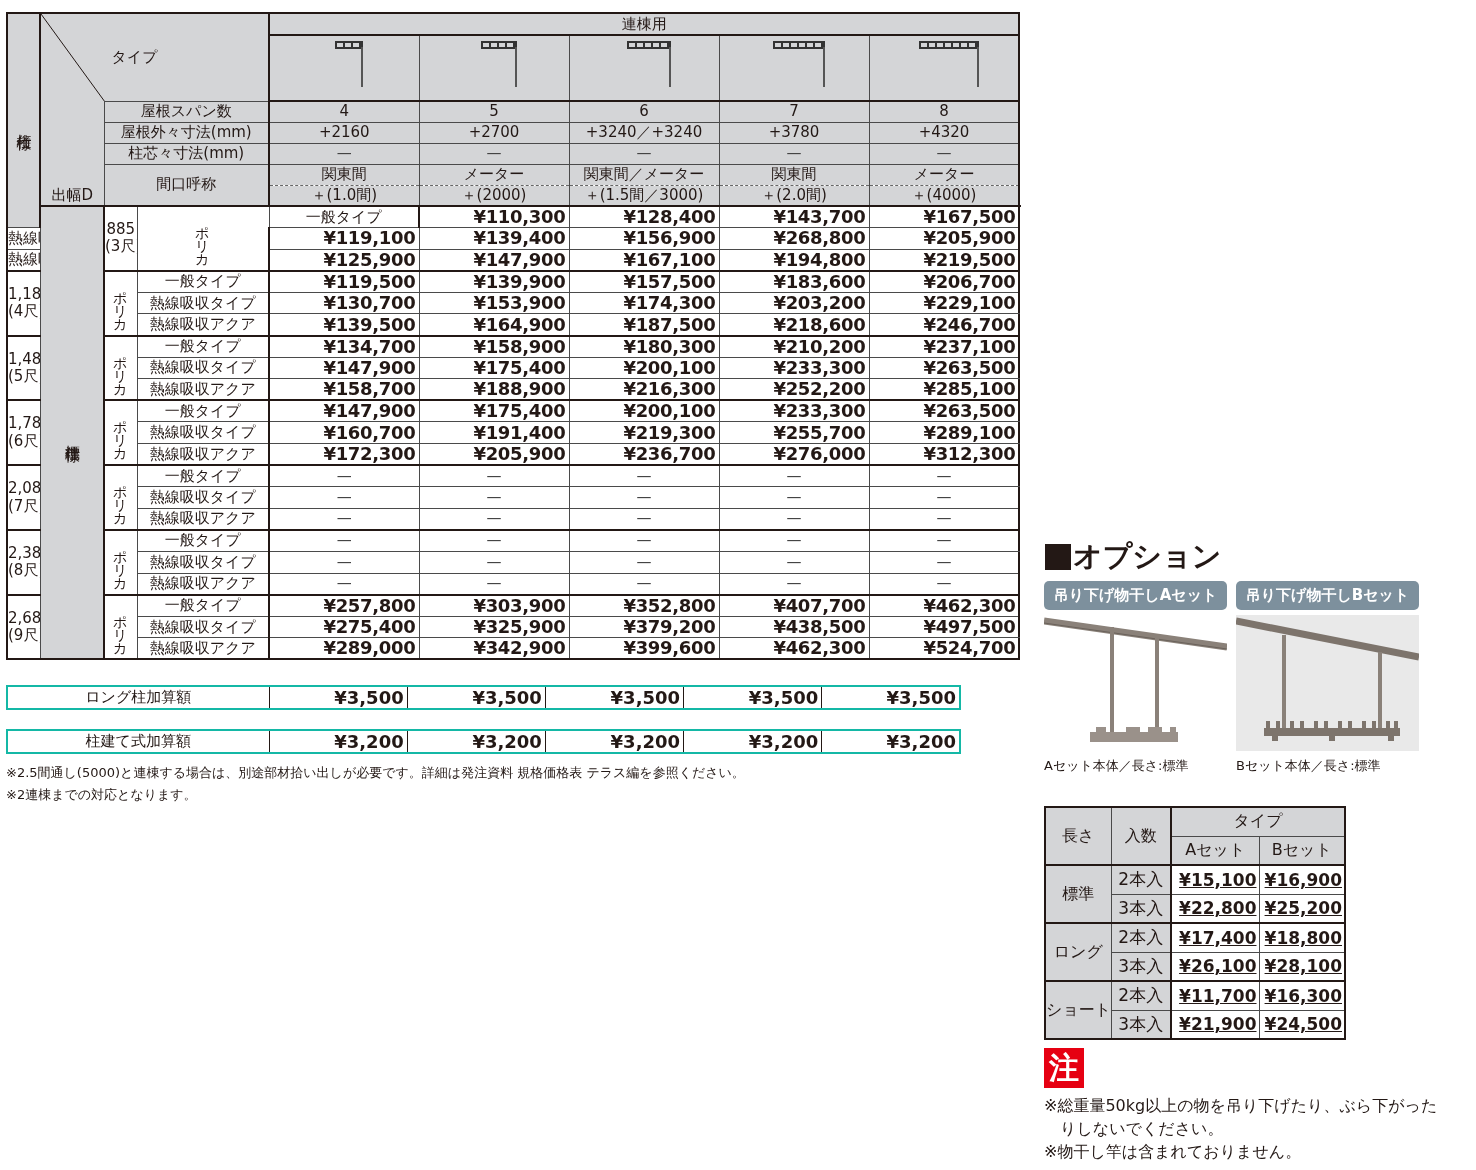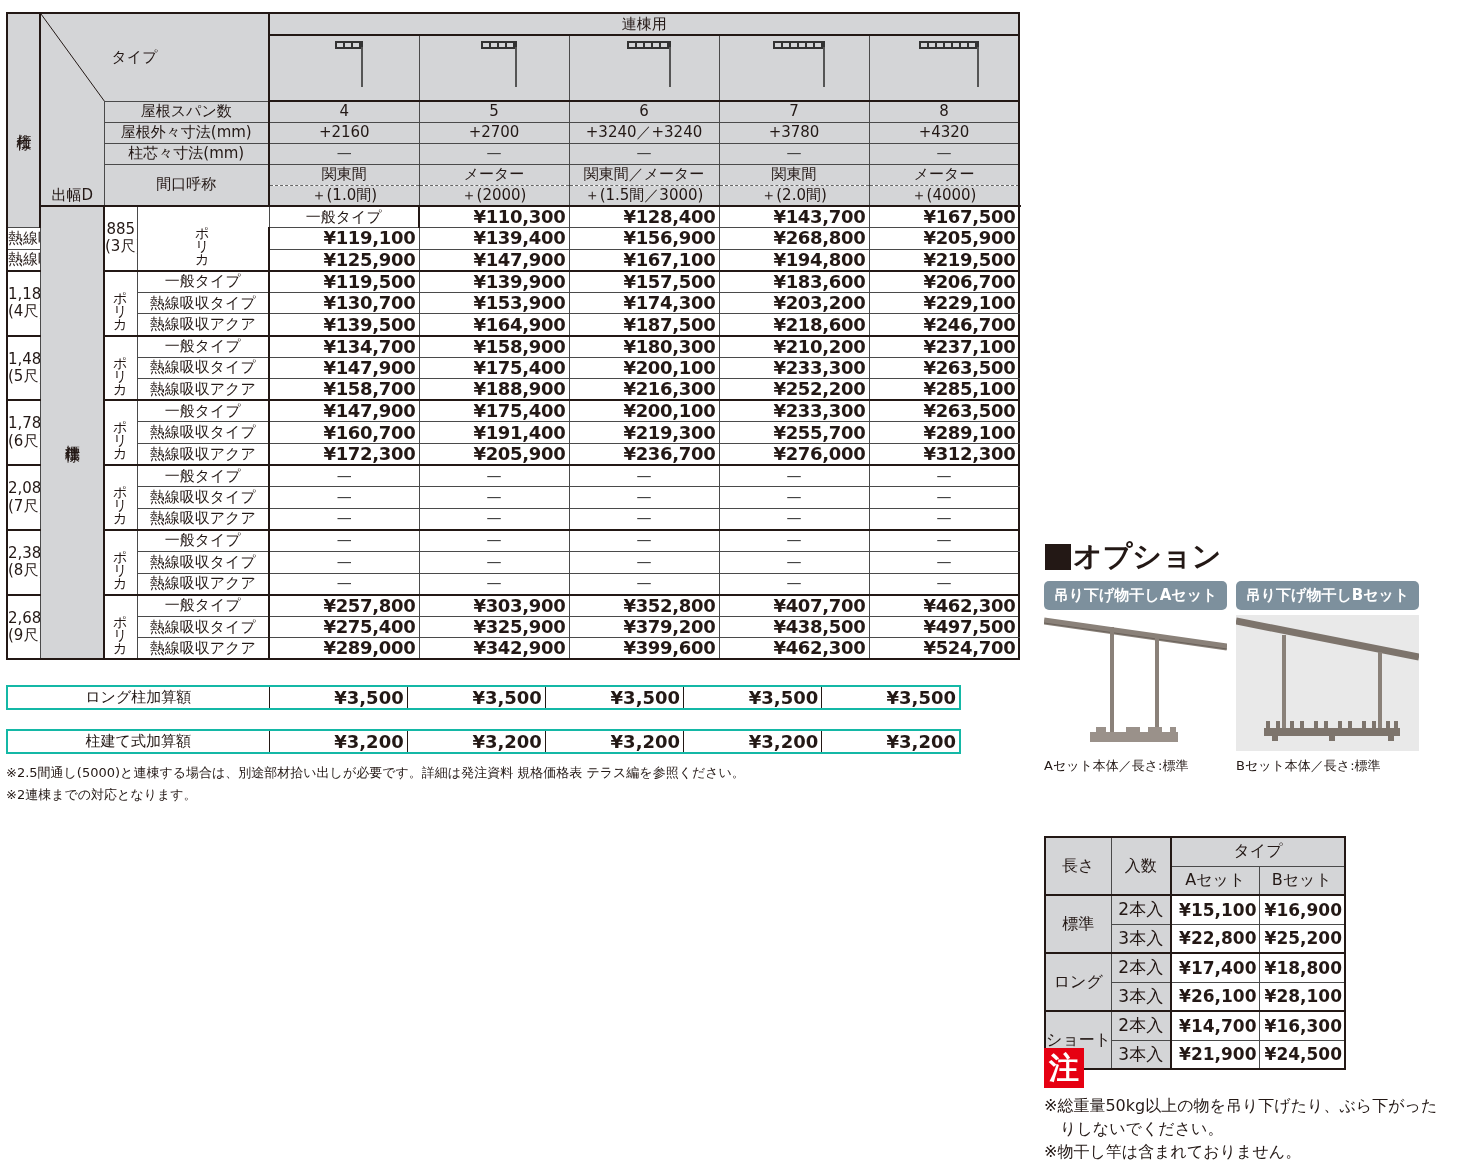--- a/index.html
+++ b/index.html
@@ -62,27 +62,27 @@
   #opt-b { left: 1236px; }
   .opt-label { height: 29px; border-radius: 5px; background: #7d909d; color: #fff; font-size: 15px; font-weight: bold;
     display: flex; align-items: center; justify-content: center; }
   .opt-photo { margin-top: 5px; height: 136px; position: relative; overflow: hidden; }
   #opt-a .opt-photo { background: #ffffff; }
   #opt-b .opt-photo { background: #e9e9e9; }
   .opt-caption { margin-top: 6px; font-size: 13px; white-space: nowrap; }
 
   
   #opt-table {
-    position: absolute; left: 1044px; top: 836px;
+    position: absolute; left: 1044px; top: 806px;
     border-collapse: collapse; table-layout: fixed; width: 300px;
     border: 2px solid #231815;
   }
   #opt-table td { border: 1px solid #4a4a4a; font-size: 16px; text-align: center; vertical-align: middle; height: 29px; padding: 0; white-space: nowrap; }
   #opt-table .g { background: #d4d5d7; }
-  #opt-table .w { background: #fff; }
+  #opt-table .w { background: #fff; text-decoration: underline; }
   #opt-table .price { font-weight: bold; font-size: 17px; text-align: right; padding-right: 2px; }
   #opt-table .thick-t td { border-top: 2px solid #231815; }
   #opt-table .thick-l { border-left: 2px solid #231815; }
 
   #caution-badge { position: absolute; left: 1044px; top: 1048px; width: 40px; height: 40px; background: #e60012; color: #fff;
     font-size: 30px; font-weight: bold; display: flex; align-items: center; justify-content: center; }
   .caution-line { position: absolute; left: 1044px; font-size: 16px; white-space: nowrap; }
   #caution1 { top: 1096px; }
   #caution2 { top: 1119px; left: 1060px; }
   #caution3 { top: 1142px; }
@@ -490,21 +490,21 @@
         <td class="w price">¥18,800</td>
       </tr>
       <tr>
         <td class="g" style="font-size:17px;">3本入</td>
         <td class="w price thick-l">¥26,100</td>
         <td class="w price">¥28,100</td>
       </tr>
       <tr class="thick-t">
         <td class="g" rowspan="2">ショート</td>
         <td class="g" style="font-size:17px;">2本入</td>
-        <td class="w price thick-l">¥14,700</td>
+        <td class="w price thick-l">¥11,700</td>
         <td class="w price">¥16,300</td>
       </tr>
       <tr>
         <td class="g" style="font-size:17px;">3本入</td>
         <td class="w price thick-l">¥21,900</td>
         <td class="w price">¥24,500</td>
       </tr>
     </tbody>
 </table>
 

